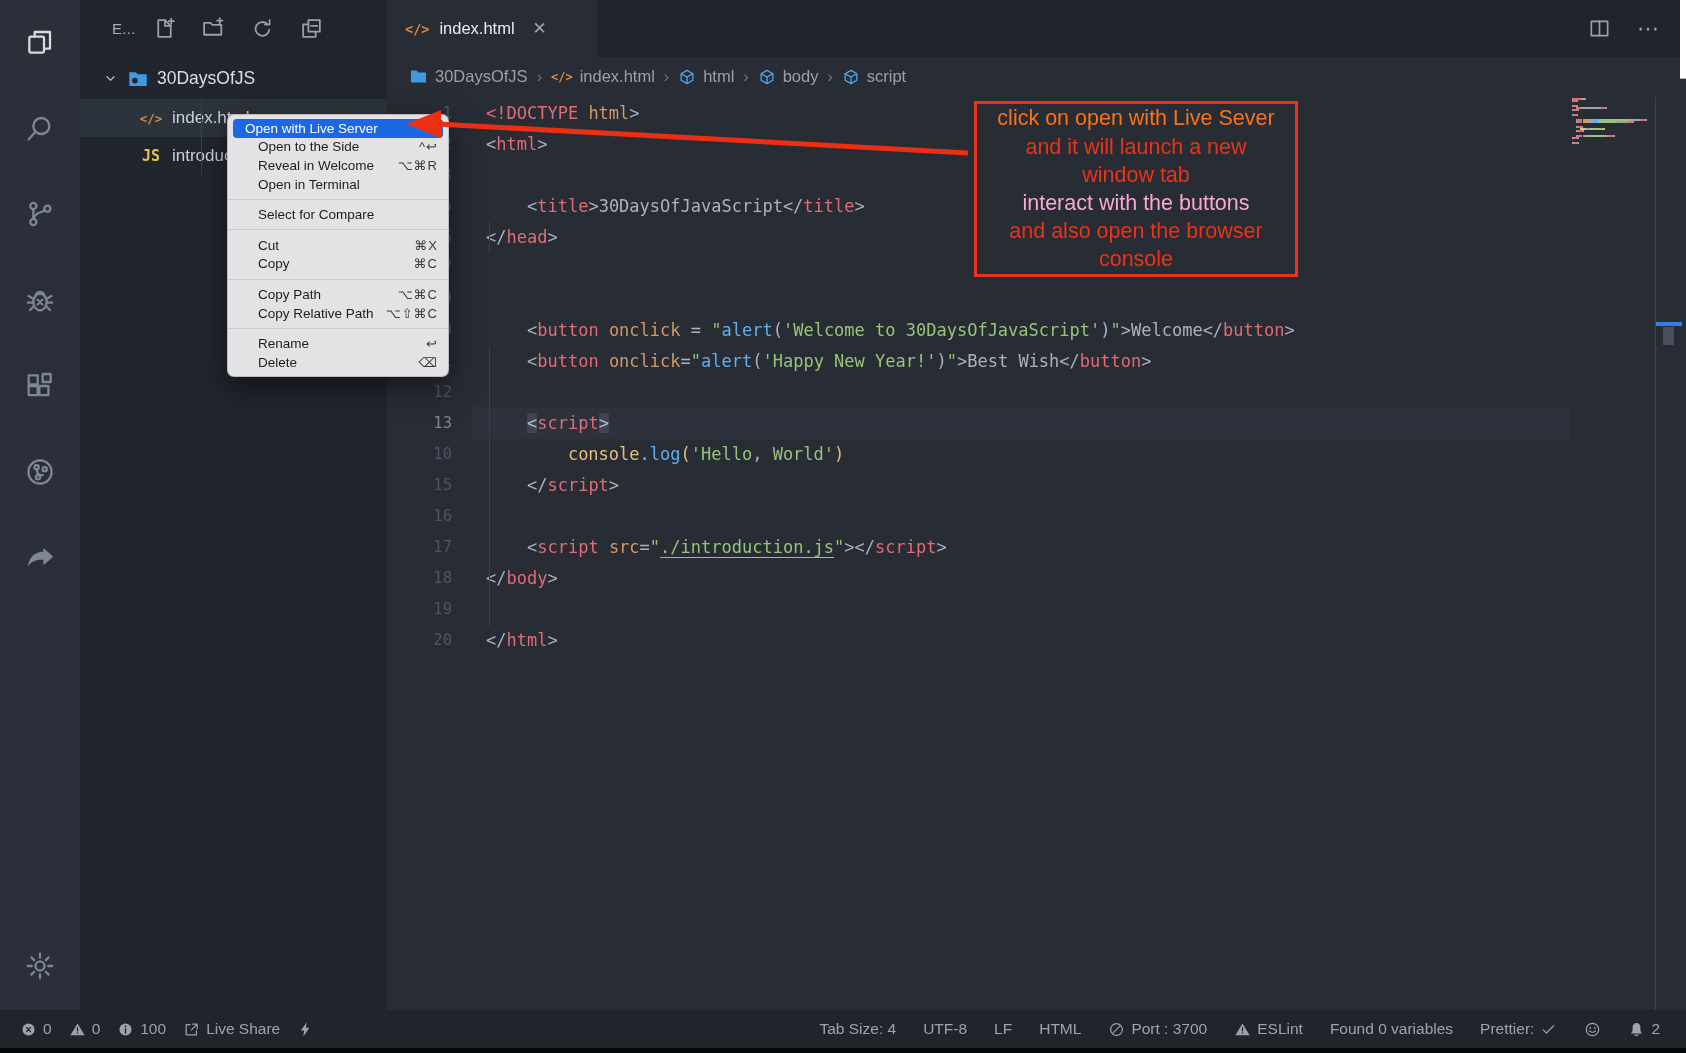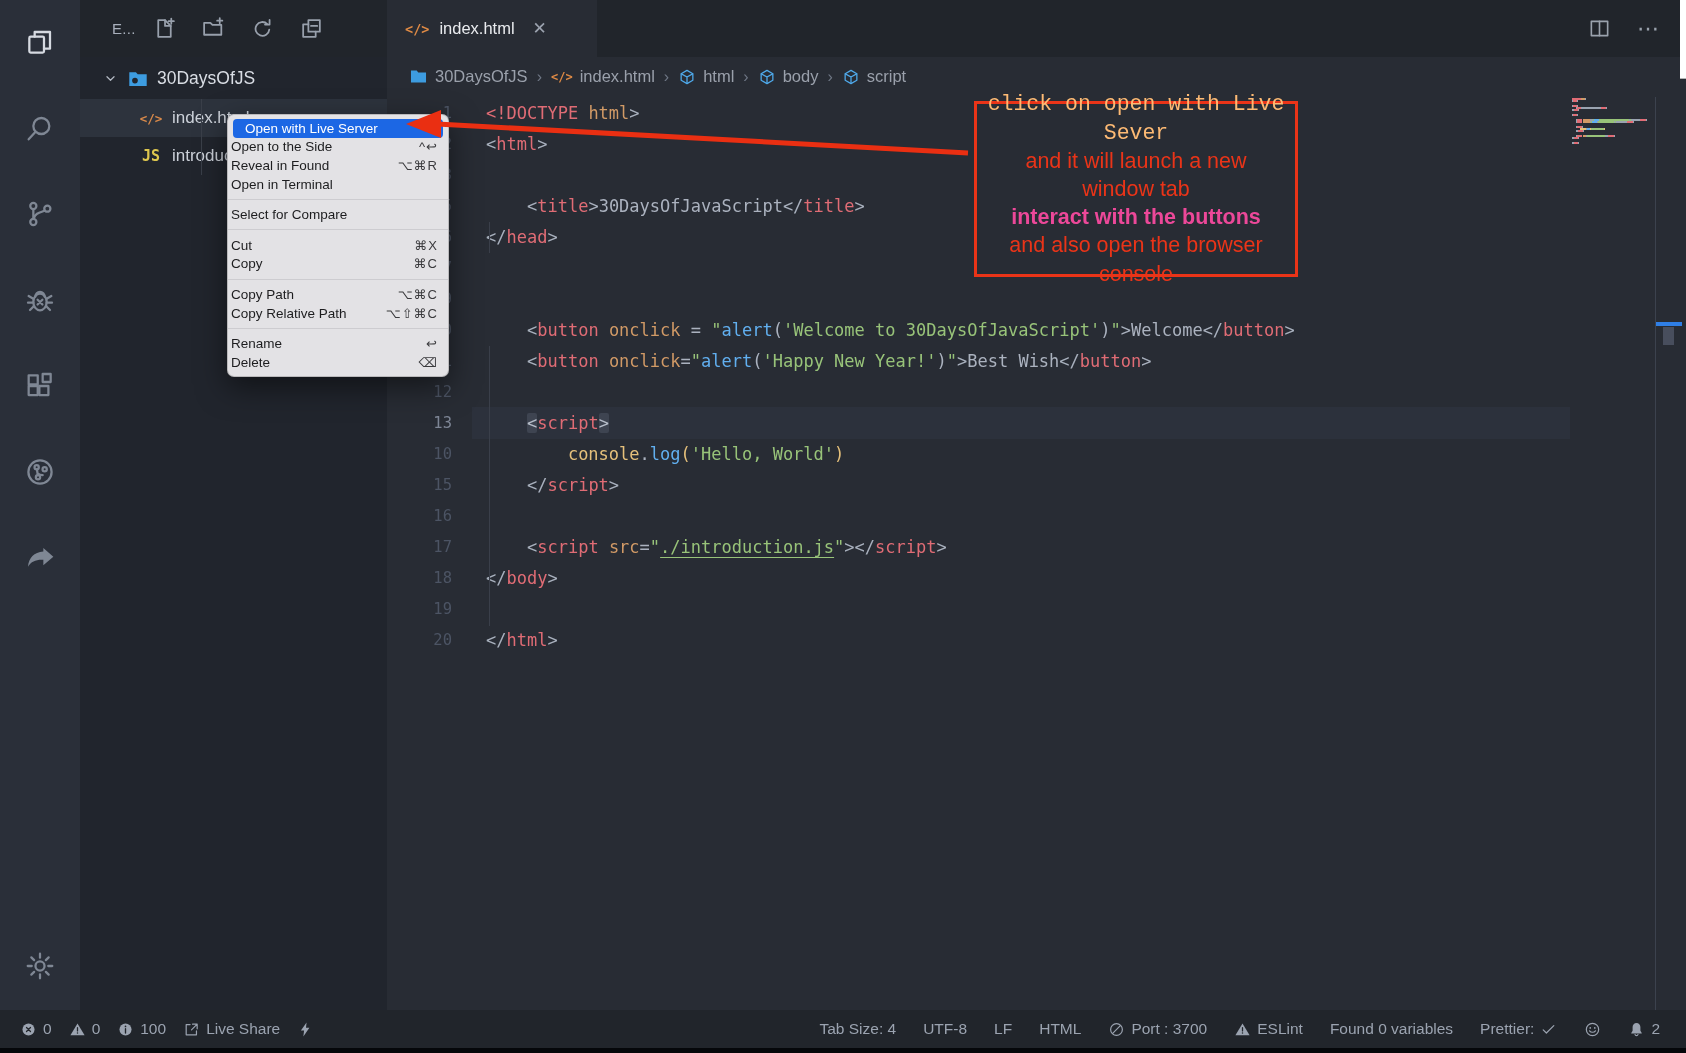--- a/index.html
+++ b/index.html
@@ -72,21 +72,21 @@
   .mm-row span{display:inline-block;height:2px;vertical-align:top}
   #ovr-line{position:absolute;left:1655px;top:97px;bottom:43px;width:1px;background:#3c424e;z-index:2}
   #scroll-blue{position:absolute;left:1656px;top:322px;width:26px;height:4px;background:#2f7fe6;z-index:3}
   #scroll-thumb{position:absolute;left:1663px;top:327px;width:11px;height:18px;background:#4d5565;opacity:.85;z-index:3}
   #corner-sliver{position:absolute;left:1680px;top:0;width:6px;height:78px;background:#ffffff;z-index:70;border-bottom:1px solid #b5b5b5}
 
   
   #context-menu{position:absolute;left:227px;top:114px;width:222px;background:#e3e2e5;border-radius:7px;
     padding:4px 0;box-sizing:border-box;z-index:50;border:1px solid rgba(0,0,0,.18);
     box-shadow:0 10px 30px rgba(0,0,0,.5);font-size:13.5px;color:#1d1d1f}
-  .menu-item{height:18.6px;display:flex;align-items:center;padding:0 10px 0 3px;cursor:pointer}
+  .menu-item{height:18.6px;display:flex;align-items:center;padding:0 10px 0 30px;cursor:pointer}
   .menu-item.selected{background:#1c67e4;color:#fff;margin:0 5px;padding:0 6px 0 12px;border-radius:4px}
   .menu-shortcut{margin-left:auto;color:#3a3a3d;letter-spacing:1px;font-size:13px}
   .menu-sep{height:1px;background:#cdccd0;margin:5.5px 0}
 
   
   #annotation{position:absolute;left:974px;top:101px;width:324px;height:176px;box-sizing:border-box;
     border:3px solid #ea3418;z-index:40;display:flex;flex-direction:column;justify-content:center}
   .ann-line{text-align:center;font-size:21.5px;line-height:28.2px;color:#ea3418}
   #arrow-svg{position:absolute;left:0;top:0;z-index:60;pointer-events:none}
 
@@ -340,21 +340,21 @@
 
 <div id="context-menu">
     <div class="menu-item selected">
       <span>Open with Live Server</span>
     </div>
     <div class="menu-item">
       <span>Open to the Side</span>
       <span class="menu-shortcut">^↩</span>
     </div>
     <div class="menu-item">
-      <span>Reveal in Found</span>
+      <span>Reveal in Welcome</span>
       <span class="menu-shortcut">⌥⌘R</span>
     </div>
     <div class="menu-item">
       <span>Open in Terminal</span>
     </div>
     <div class="menu-sep"></div>
     <div class="menu-item">
       <span>Select for Compare</span>
     </div>
     <div class="menu-sep"></div>
@@ -380,24 +380,24 @@
       <span>Rename</span>
       <span class="menu-shortcut">↩</span>
     </div>
     <div class="menu-item">
       <span>Delete</span>
       <span class="menu-shortcut">⌫</span>
     </div>
   </div>
 
 <div id="annotation" style="border-color: rgb(234, 52, 24);">
-    <div class="ann-line" style="color: #fdba74; font-family: Liberation Mono, monospace;">click on open with Live Sever</div>
+    <div class="ann-line" style="color: #f97316;">click on open with Live Sever</div>
     <div class="ann-line" style="color: rgb(234, 52, 24);">and it will launch a new</div>
     <div class="ann-line" style="color: rgb(234, 52, 24);">window tab</div>
-    <div class="ann-line" style="color: #ec4899; font-weight: bold;">interact with the buttons</div>
+    <div class="ann-line" style="color: #f9a8d4;">interact with the buttons</div>
     <div class="ann-line" style="color: rgb(234, 52, 24);">and also open the browser</div>
     <div class="ann-line" style="color: rgb(234, 52, 24);">console</div>
   </div>
 <svg id="arrow-svg" width="1686" height="1053">
   <line x1="437" y1="124" x2="968" y2="153" stroke="#ea2f12" stroke-width="5"></line>
   <polygon points="406,124 441,110 441,138" fill="#ea2f12"></polygon>
 </svg>
 
 <div id="statusbar">
   <div id="status-left">

